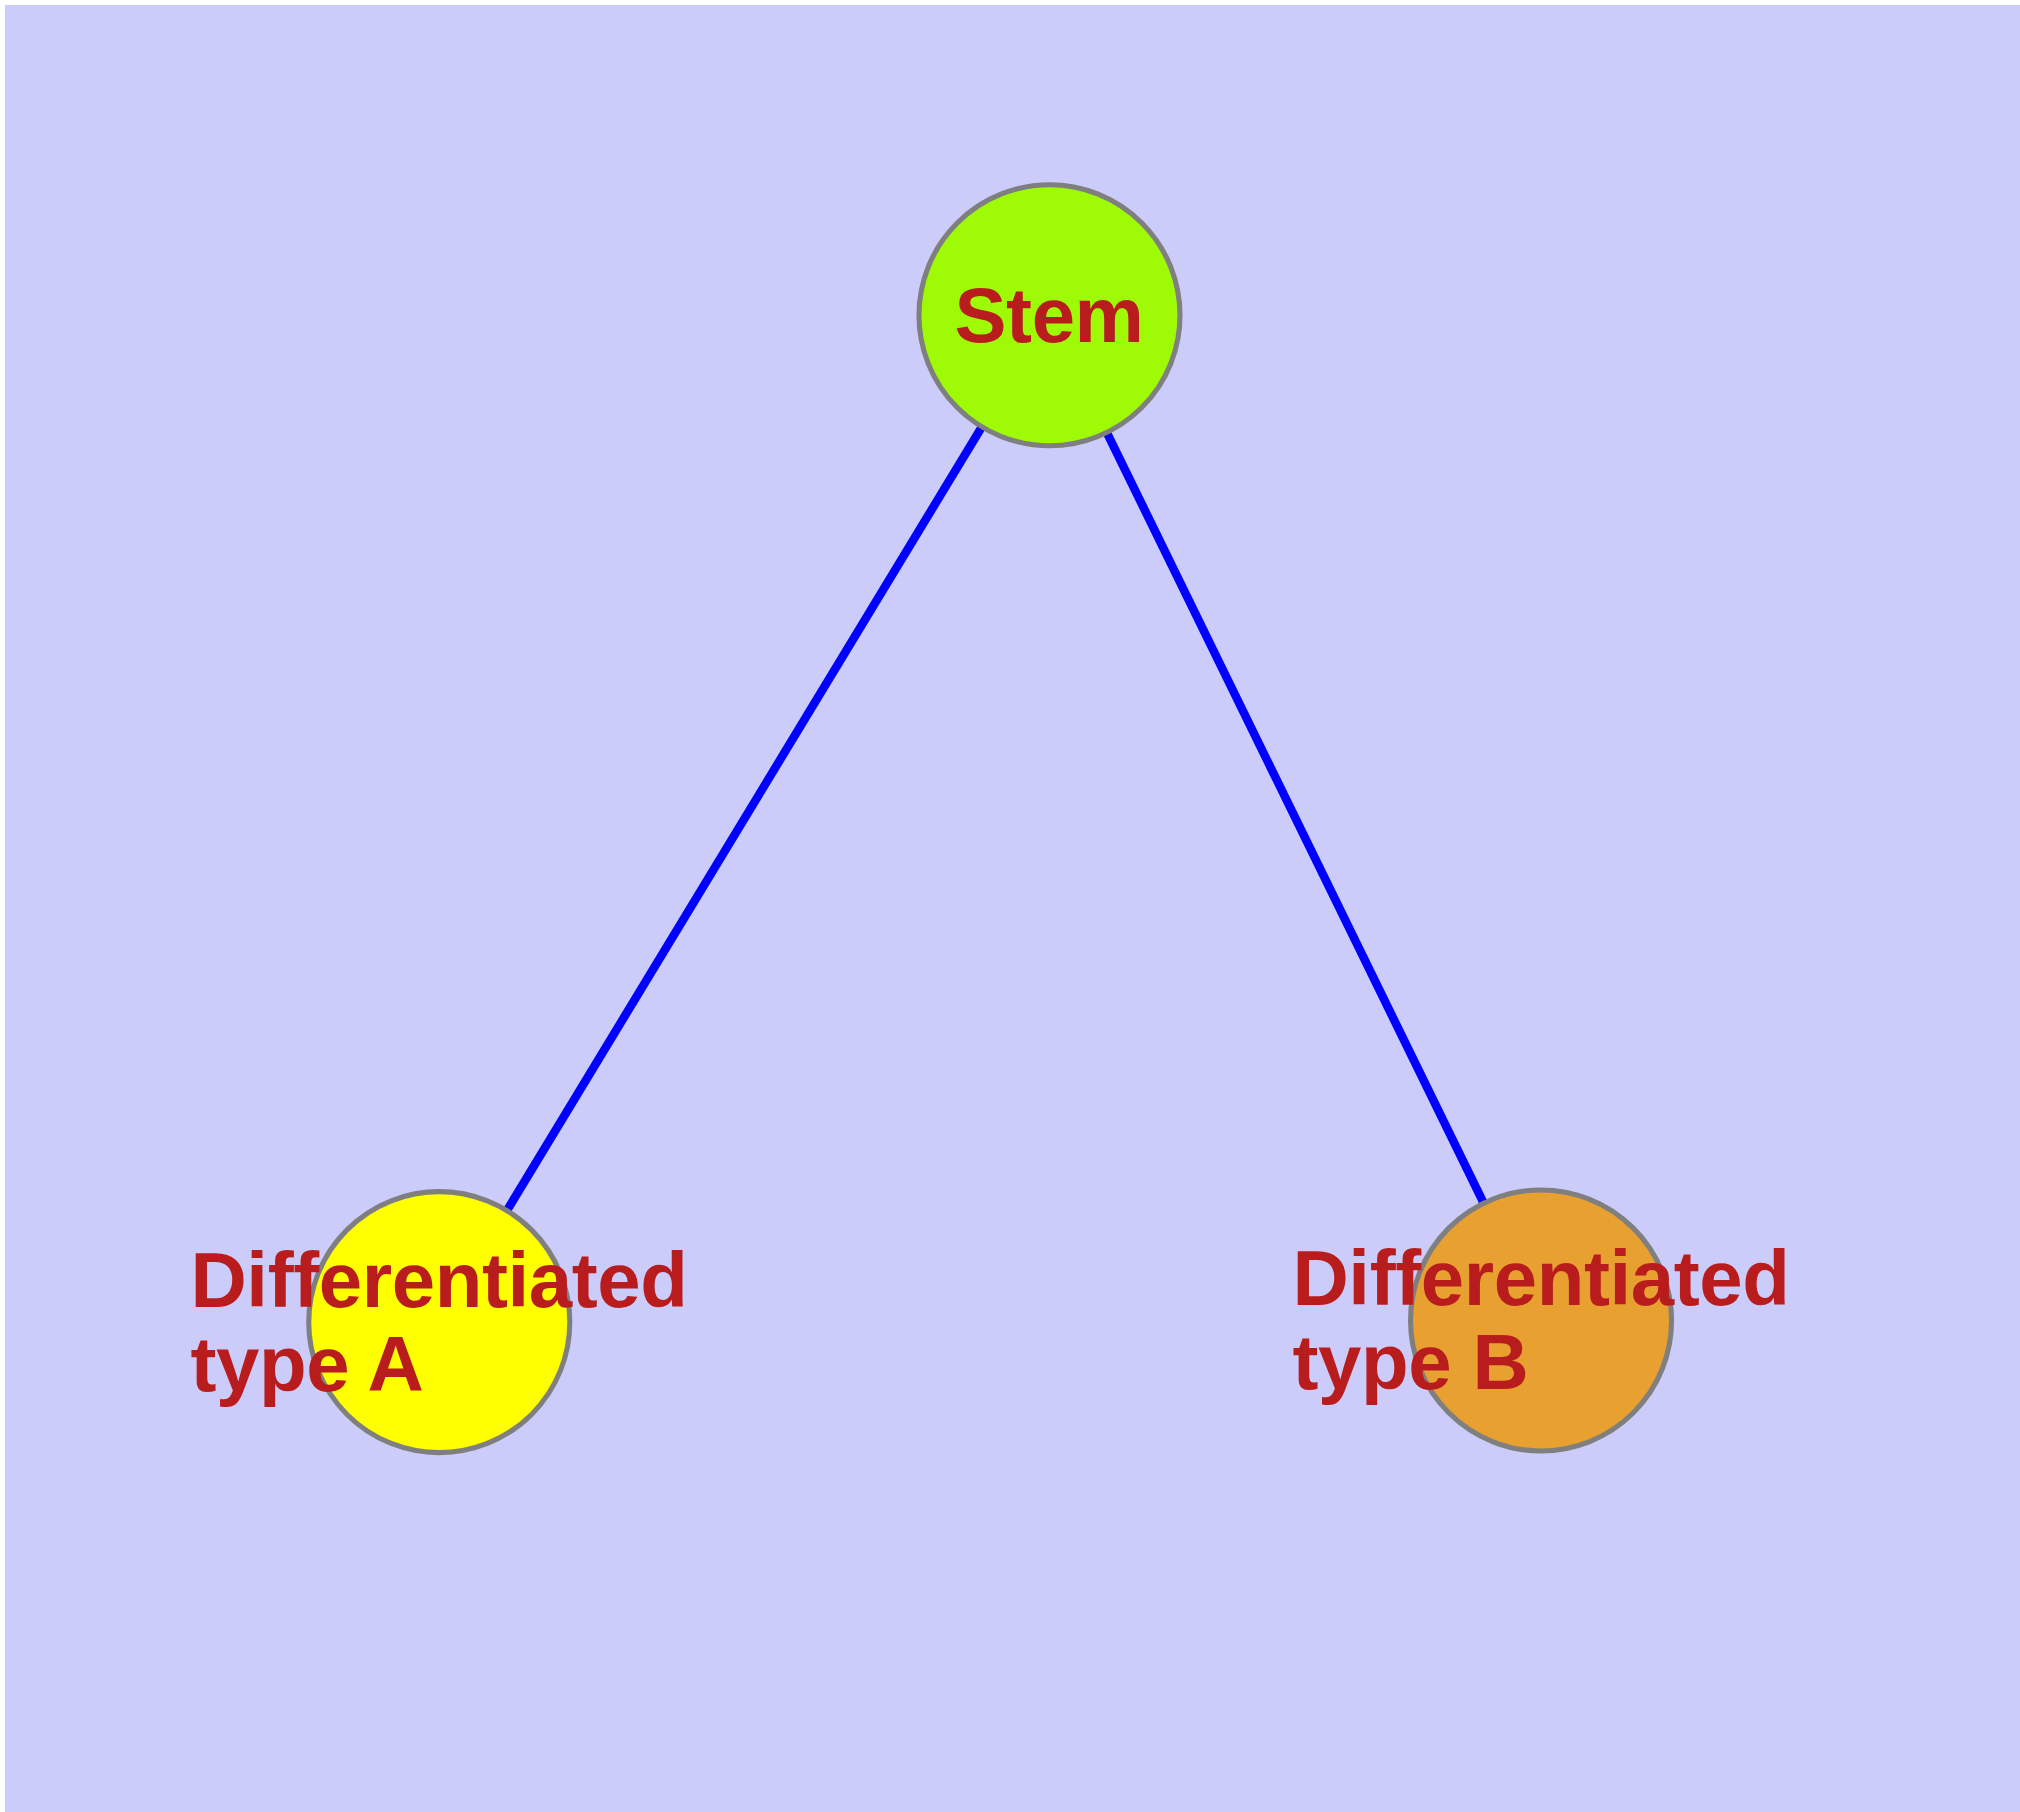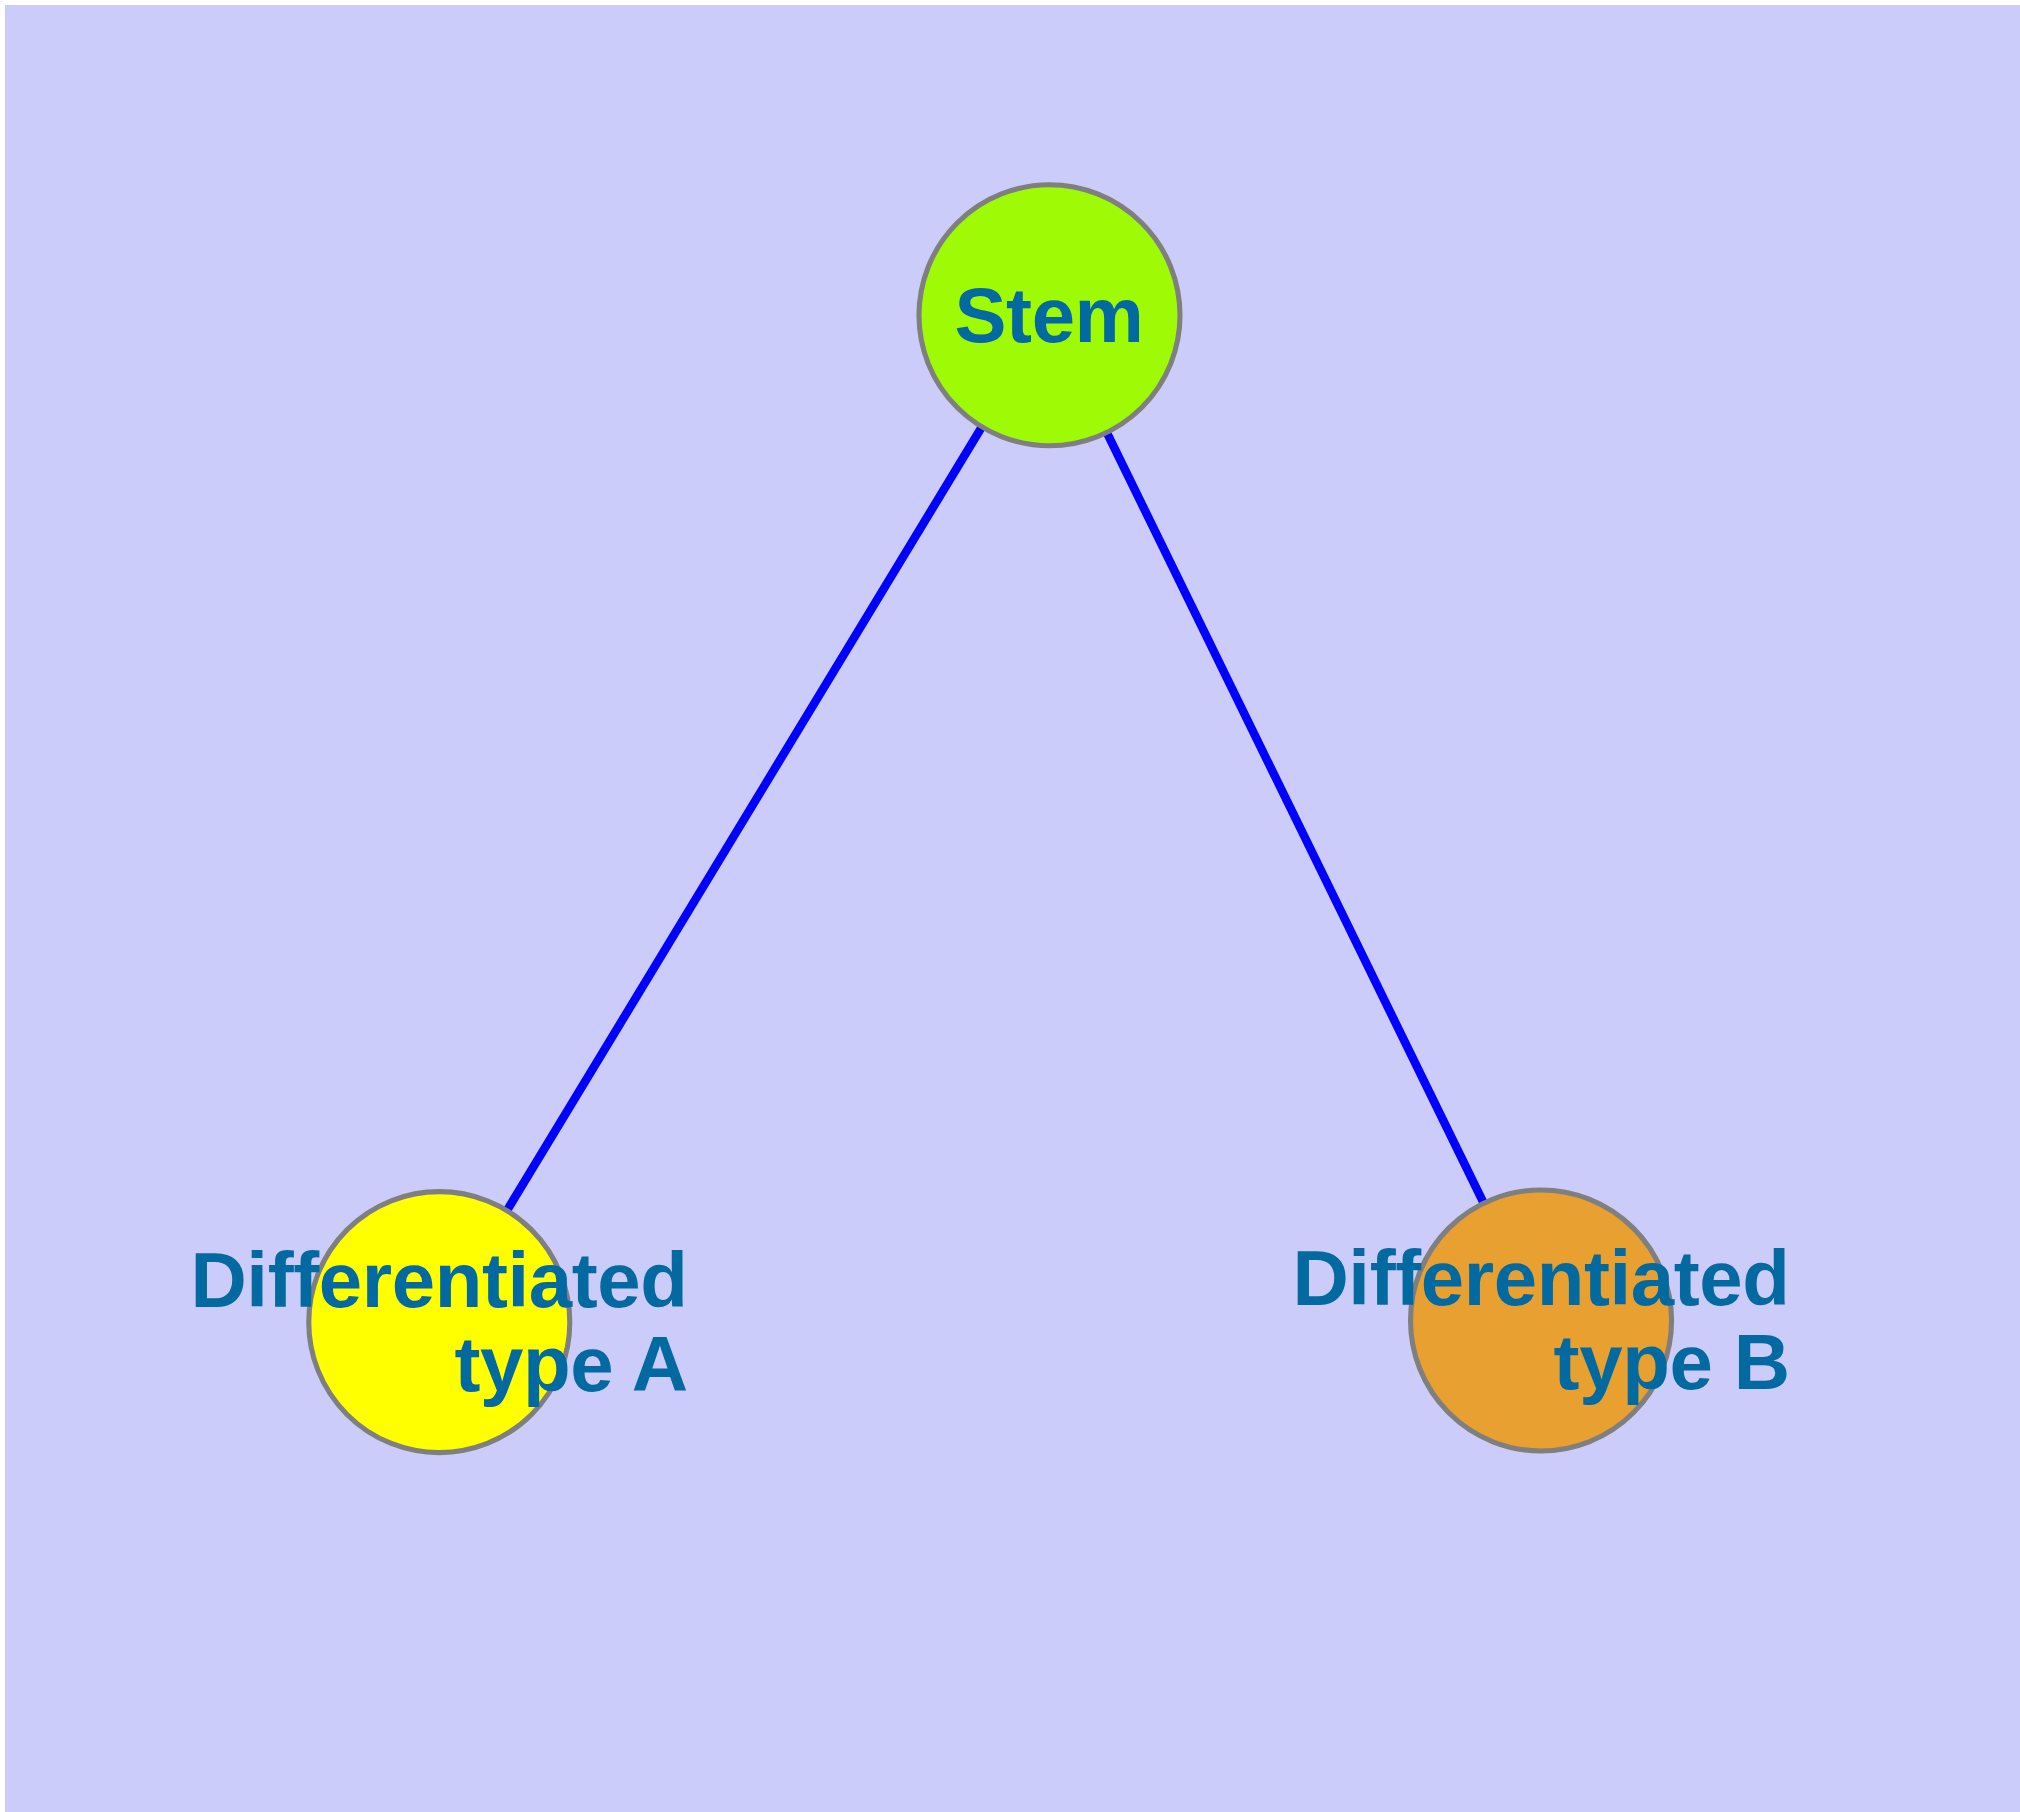--- a/index.html
+++ b/index.html
@@ -25,24 +25,24 @@
   }
   #graph-svg {
     position: absolute;
     left: 0;
     top: 0;
     width: 2021px;
     height: 1812px;
   }
   .node-label {
     position: absolute;
-    color: #0369a1;
+    color: #b91c1c;
     font-weight: bold;
     font-family: "Liberation Sans", sans-serif;
-    text-align: right;
+    text-align: left;
     line-height: 1.08;
     white-space: pre;
     pointer-events: none;
     letter-spacing: -0.4px;
   }
   #label-stem {
     font-size: 78px;
     left: 1049px;
     top: 315px;
     transform: translate(-50%, -50%);

